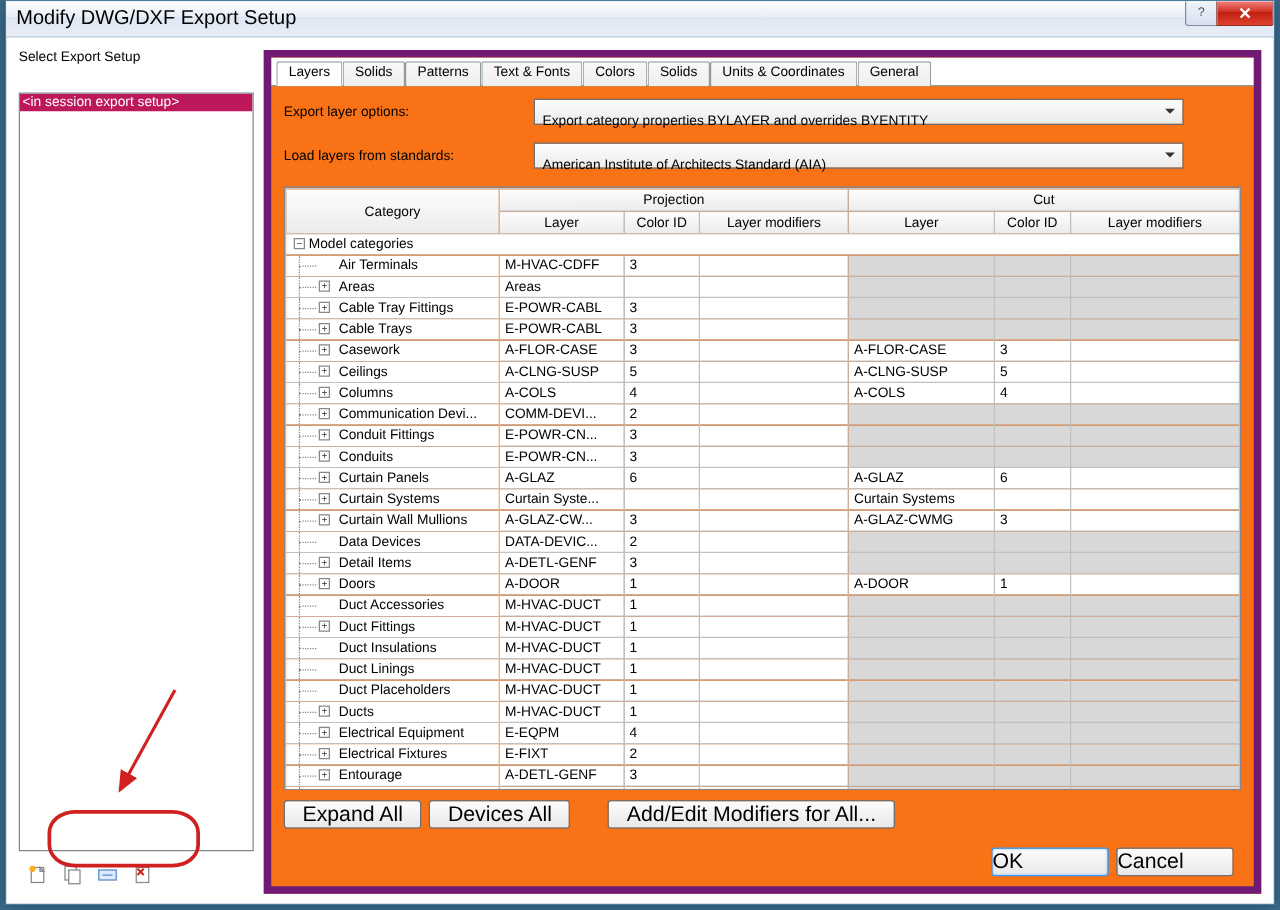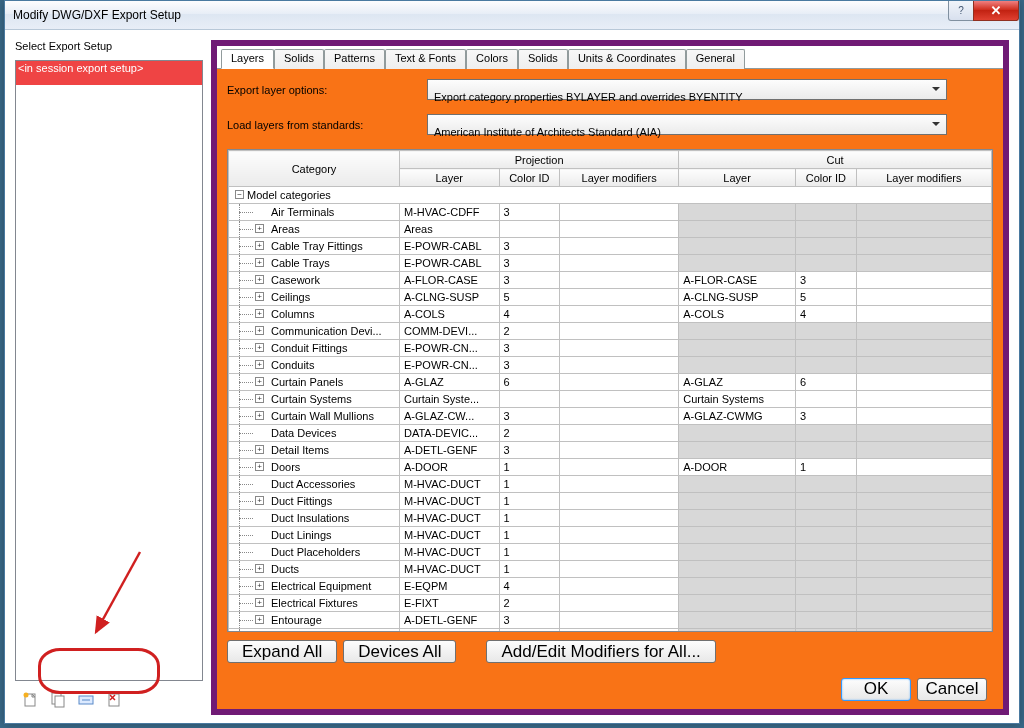--- a/index.html
+++ b/index.html
@@ -1,28 +1,28 @@
 <!DOCTYPE html>
 <html><head>
 <meta charset="utf-8">
 <style>
 * { box-sizing: border-box; margin: 0; padding: 0; }
 body { font-family: "Segoe UI", Tahoma, sans-serif; font-size: 11px; background: #3a6a8a; width: 1024px; height: 728px; overflow: hidden; position: relative; }
 .window { position: absolute; top: 0; left: 4px; right: 4px; bottom: 4px; background: #fff; border: 1px solid #4a7aa0; box-shadow: 0 0 10px rgba(0,0,0,0.3); display: flex; flex-direction: column; }
 .titlebar { height: 29px; background: linear-gradient(#fdfdfe, #e8eef7 45%, #dde6f2 46%, #e8eef7); border-bottom: 1px solid #b8c8d8; display: flex; align-items: center; padding-left: 8px; position: relative; }
-.titlebar .title { font-size: 12px; color: #000; }
+.titlebar .title { font-size: 16px; color: #000; }
 .titlebar .controls { position: absolute; right: 0; top: 0; display: flex; height: 20px; }
 .ctrl-btn { width: 30px; height: 20px; border: 1px solid #8090a0; border-top: none; margin-left: -1px; display: flex; align-items: center; justify-content: center; font-size: 10px; }
 .ctrl-help { width: 26px; background: linear-gradient(#f0f4fa,#d8e0ee); color:#405570; border-bottom-left-radius:3px;}
 .ctrl-close { width: 46px; background: linear-gradient(#f08080,#d03020 45%,#c02010 46%,#e04030); color: #fff; font-weight: bold; font-size: 13px; border-bottom-right-radius:3px; border-color:#903020;}
 .body { flex: 1; display: flex; padding: 10px 10px 8px 10px; gap: 8px; overflow: hidden; }
 .left-pane { width: 188px; display: flex; flex-direction: column; }
-.left-pane .label { font-size: 11px; margin-bottom: 8px; color: #000; }
+.left-pane .label { font-size: 11px; margin-bottom: 22px; color: #000; }
 .setup-list { flex: 1; border: 1px solid #828790; background: #fff; overflow: auto; }
-.setup-item { background: #ef4444; color: #fff; padding: 0 2px; font-size: 11px; height: 24px; line-height: 14px; }
+.setup-item { background: #be185d; color: #fff; padding: 0 2px; font-size: 11px; height: 14px; line-height: 14px; }
 .toolbar-icons { height: 30px; display: flex; align-items: center; gap: 10px; padding-left: 6px; margin-top: 4px; }
 .tb-icon { width: 18px; height: 18px; display:flex; align-items:center; justify-content:center; cursor:pointer; }
 .right-pane { flex: 1; border: 6px solid #701a75; background: #f97316; display: flex; flex-direction: column; padding: 0; overflow:hidden;}
 .tabs-row { display: flex; height: 22px; padding-left: 4px; background: #fff; padding-top:2px;}
 .tab { padding: 2px 9px; border: 1px solid #919b9c; border-bottom: none; background: linear-gradient(#f8f8f8,#eee); margin-right: 0px; cursor: pointer; font-size: 11px; border-top-left-radius: 2px; border-top-right-radius: 2px; position:relative; top:1px;}
 .tab.active { background: #fff; border-bottom: 1px solid #fff; z-index:2;}
 .tab-content { flex: 1; border-top: 1px solid #919b9c; padding: 10px 10px 6px 10px; display: flex; flex-direction: column; overflow: hidden; justify-content: flex-end; }
 .opt-row { display: flex; align-items: center; margin-bottom: 14px; }
 .opt-row .lbl { width: 200px; font-size: 11px; }
 .select { flex: 1; height: 21px; border: 1px solid #707070; background: linear-gradient(#fdfdfd,#ebebeb); padding: 15px 20px 0 6px; font-size: 11px; display: flex; align-items: center; position: relative; cursor: pointer; max-width:520px;}
@@ -37,21 +37,21 @@
 td.cat { padding-left: 18px; position: relative; }
 td.cat.exp { padding-left: 42px; }
 td.cat.leaf { padding-left: 42px; }
 .tree-icon { position: absolute; left: 26px; top: 3px; width: 9px; height: 9px; border: 1px solid #888; background: #fff; font-size: 8px; line-height: 7px; text-align: center; color: #333; }
 .tree-icon.root { left: 6px;}
 .tree-line:before{content:"";position:absolute;left:10px;top:0;bottom:0;border-left:1px dotted #888;}
 .tree-line:after{content:"";position:absolute;left:10px;top:8px;width:14px;border-top:1px dotted #888;}
 .btn-row { margin-top: 8px; display: flex; gap: 6px; }
 .btn { height: 23px; padding: 0 14px; border: 1px solid #707070; background: linear-gradient(#fdfdfd,#e8e8e8); font-size: 17px; cursor: pointer; border-radius: 3px; }
 .footer { height: 40px; display: flex; justify-content: flex-end; align-items: center; padding: 0 16px; gap: 6px; }
-.btn.wide { width: 70px; text-align:center; padding:0;}
+.btn.wide { width: 94px; text-align:left; padding:0;}
 .btn.default { border: 1px solid #3399ff; box-shadow: 0 0 2px #6ab6ff inset; }
 .annot-circle { position: absolute; left: 38px; bottom: 34px; width: 122px; height: 46px; border: 3px solid #d02020; border-radius: 22px/18px; pointer-events: none; }
 .annot-arrow { position: absolute; pointer-events: none; }
 </style>
 </head>
 <body>
 
 <div class="window">
   <div class="titlebar">
     <span class="title">Modify DWG/DXF Export Setup</span>

